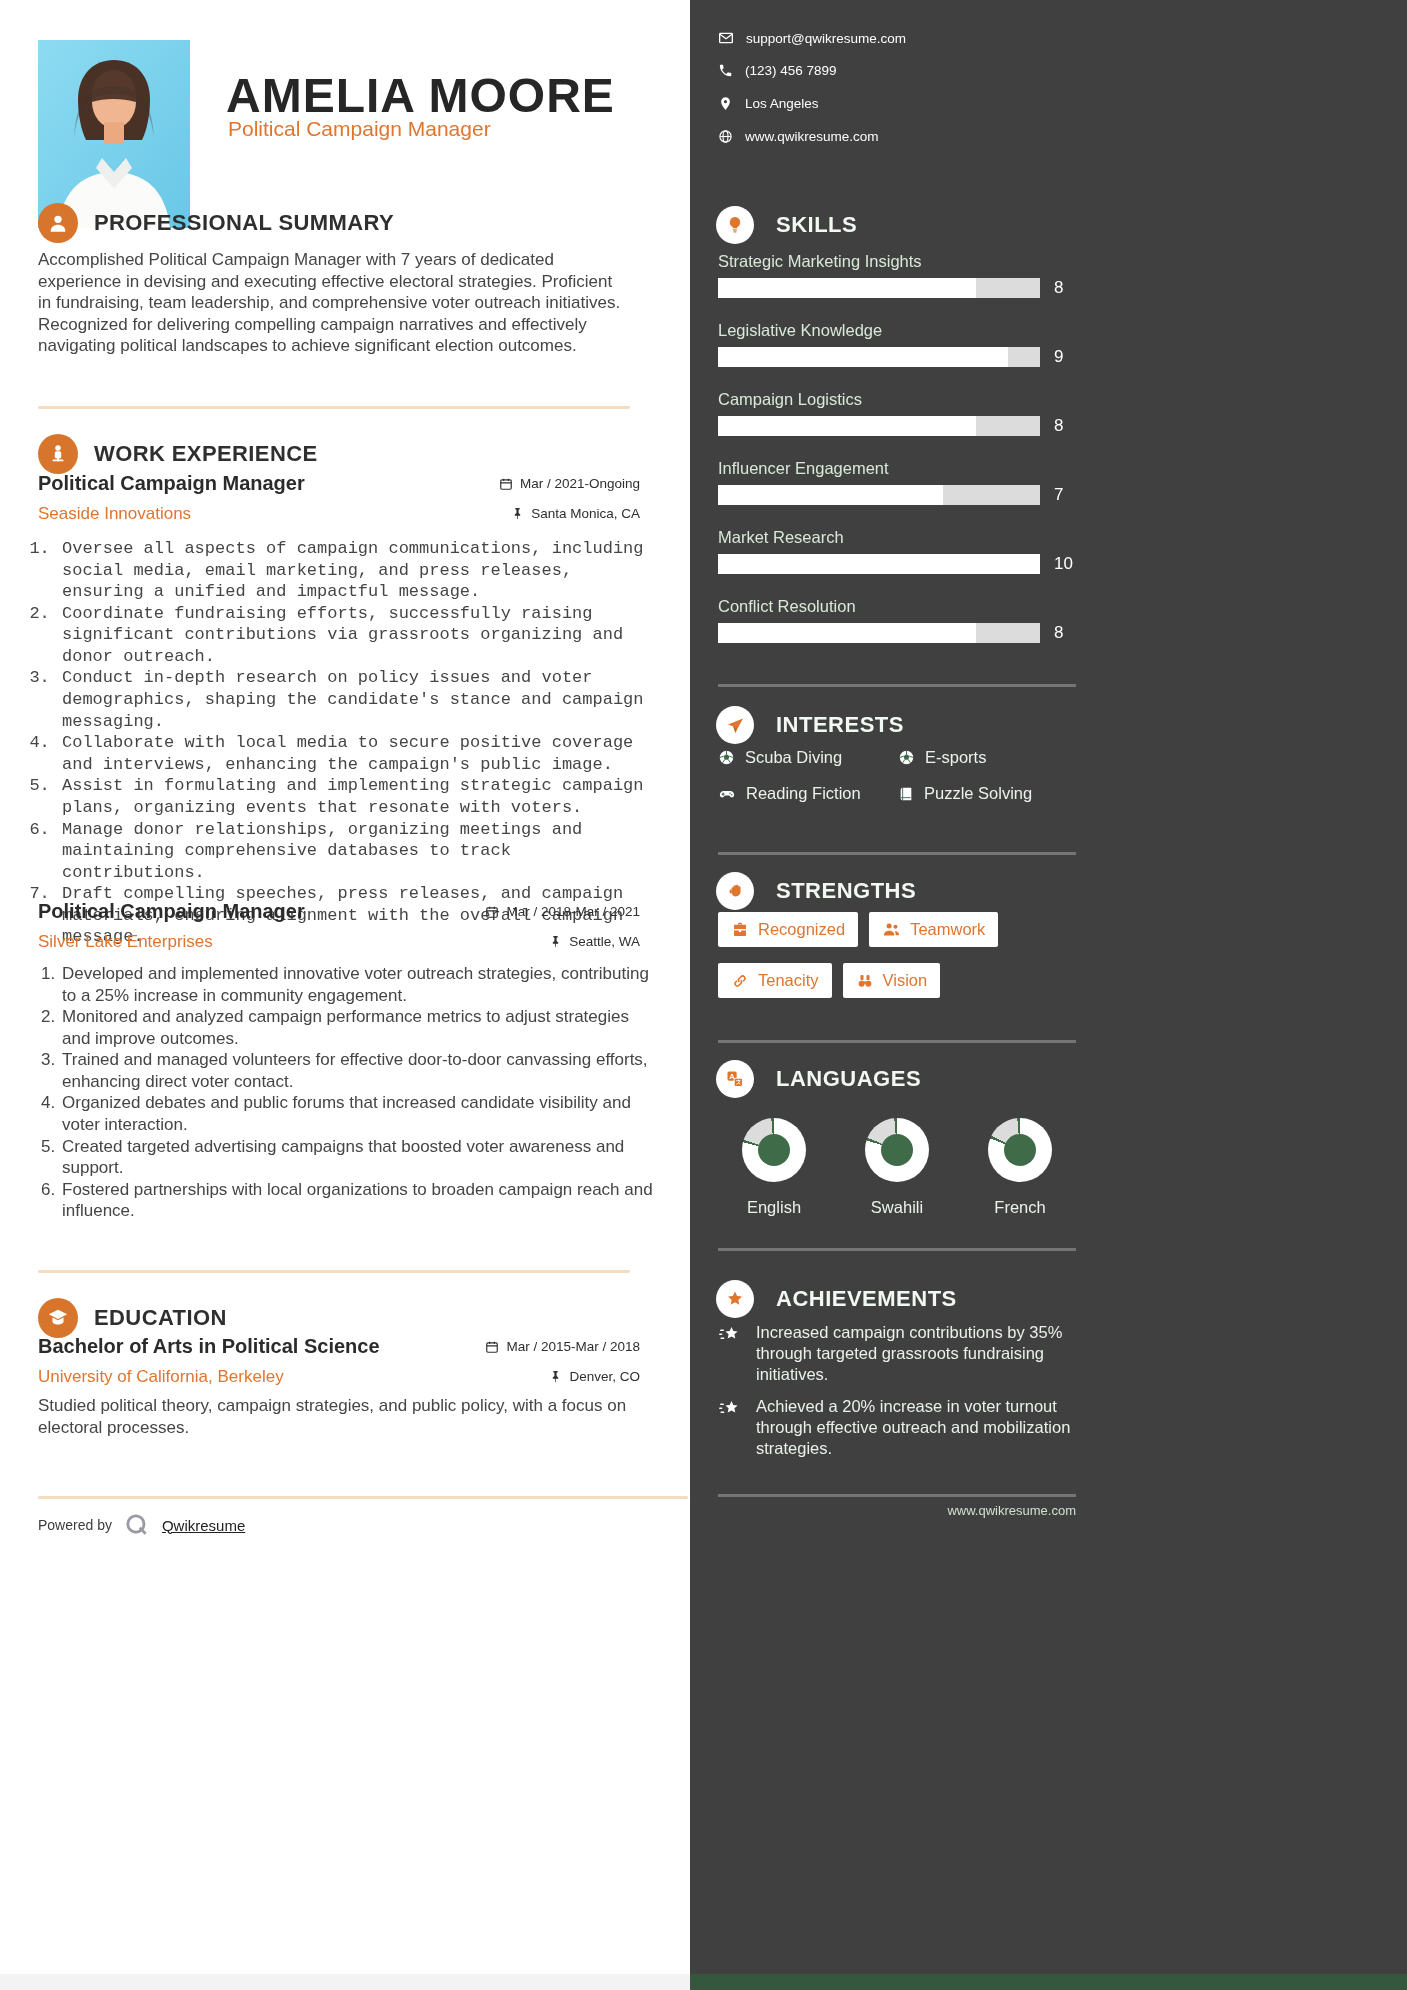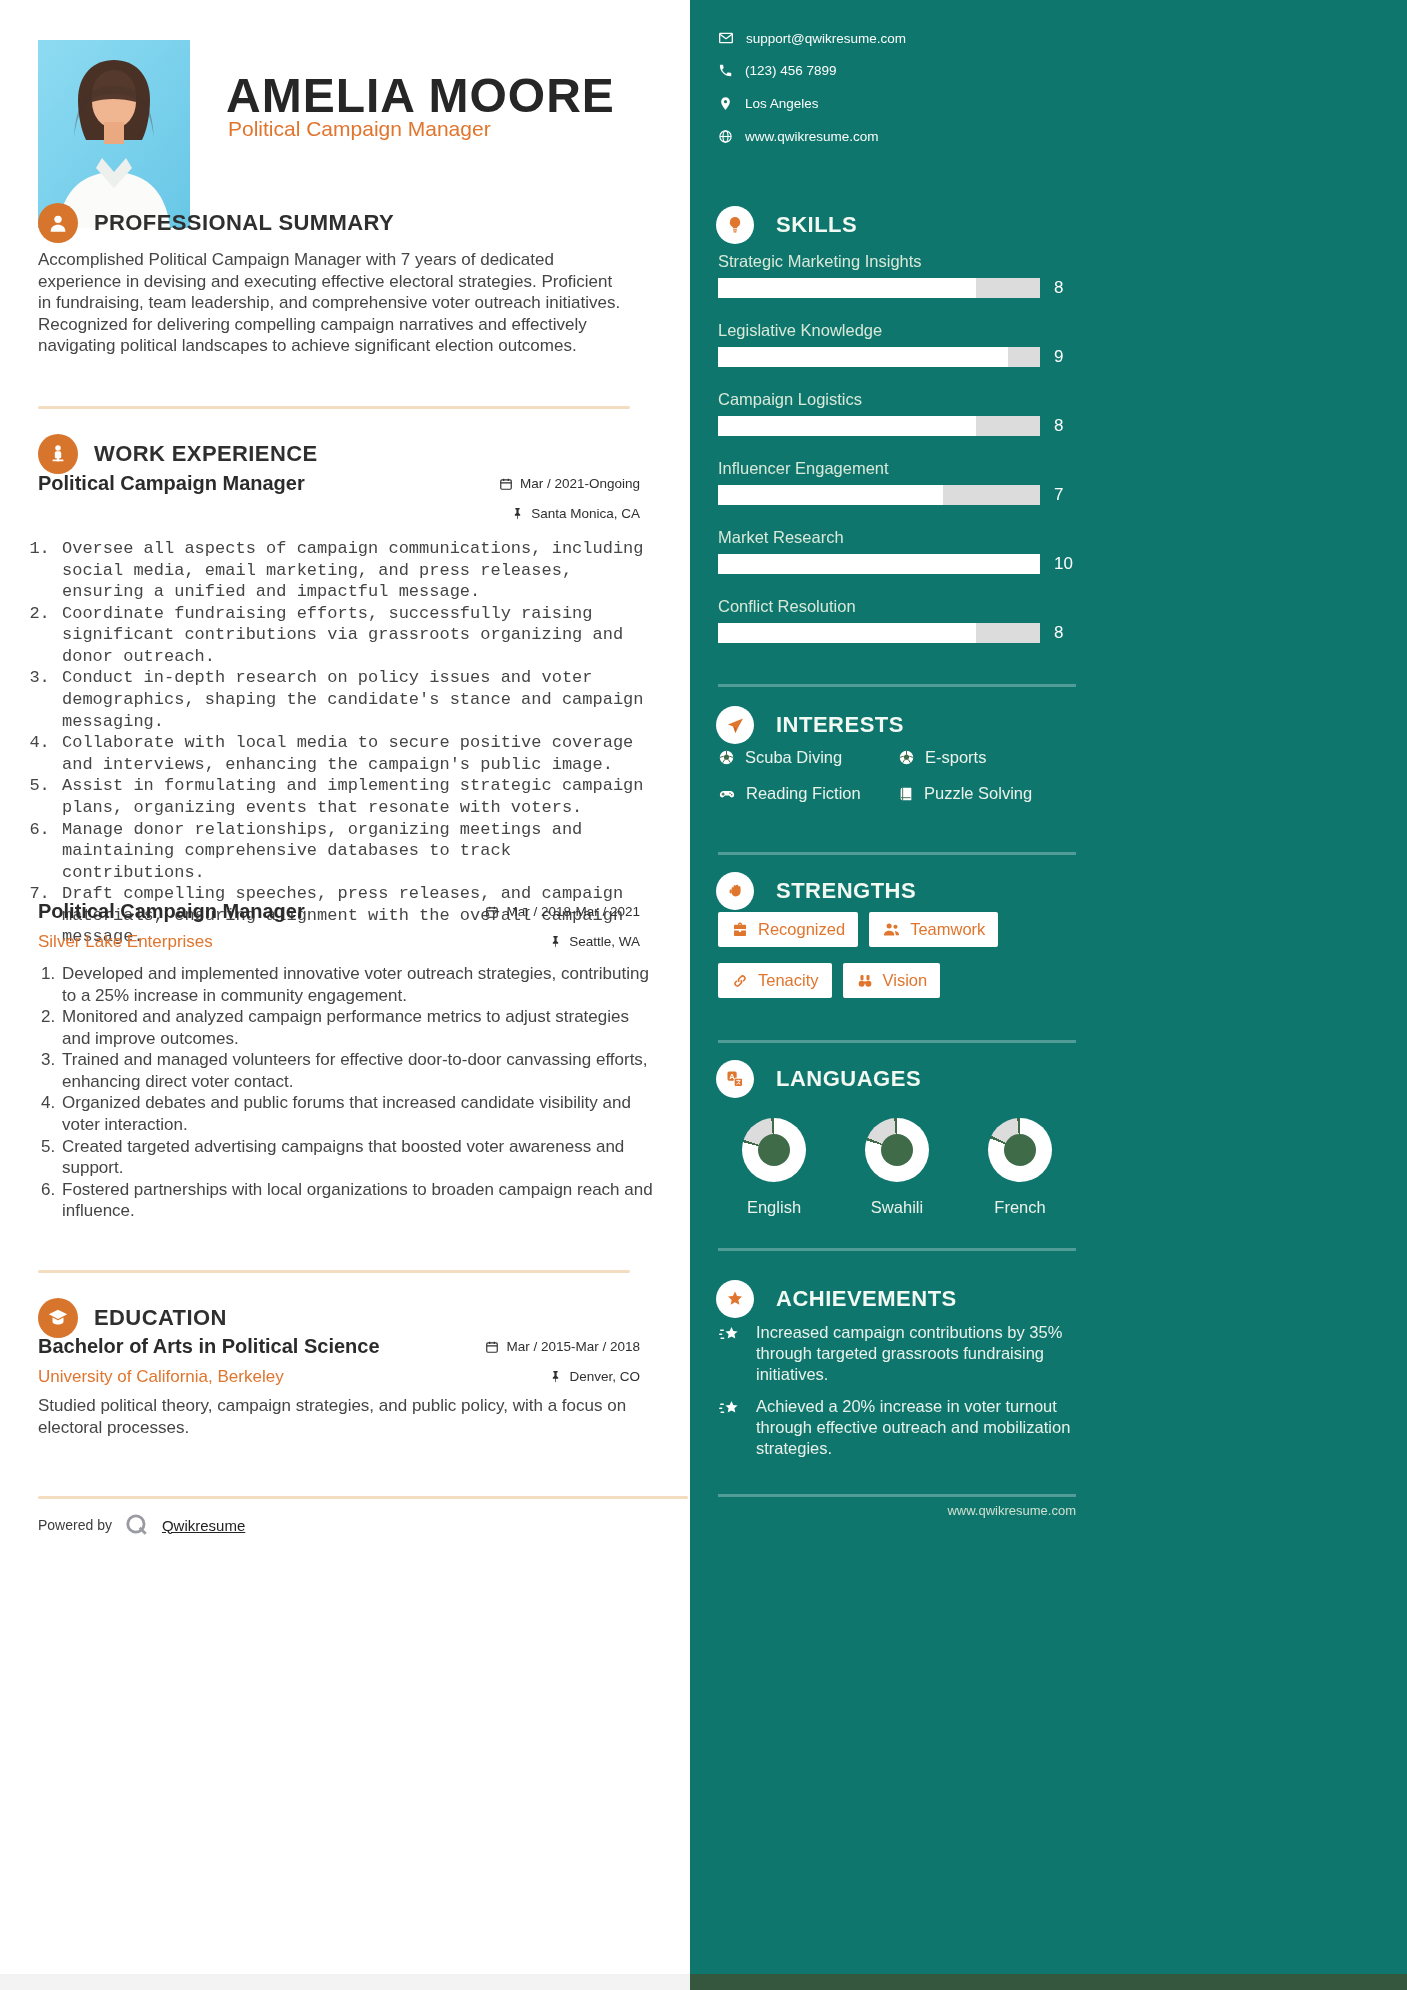--- a/index.html
+++ b/index.html
@@ -27,21 +27,21 @@
   ol.bullets{margin:0;padding-left:22px;font-size:17px;line-height:1.27;color:#454545;}
   ol.bullets li{padding-left:2px;}
 
   #footer-left{left:38px;top:1512px;display:flex;align-items:center;gap:12px;}
   #powered-by{font-size:14px;color:#3c3c3c;}
   #brand-link{font-size:15px;color:#222;text-decoration:underline;font-weight:500;cursor:pointer;}
 
   #bottom-strip-left{left:0;top:1974px;width:690px;height:16px;background:#f3f3f3;}
 
   
-  #green-col{left:690px;top:0;width:717px;height:1990px;background:#0f766e;}
+  #green-col{left:690px;top:0;width:717px;height:1990px;background:#404040;}
   #bottom-strip-right{left:690px;top:1974px;width:717px;height:16px;background:#34573e;}
 
   .g-abs{position:absolute;}
   .contact-item{display:flex;align-items:center;gap:12px;font-size:13.5px;color:#fbfdfb;}
   .g-head{display:flex;align-items:center;gap:22px;justify-content:center;}
   .g-circle{width:38px;height:38px;border-radius:50%;background:#ffffff;display:flex;
             align-items:center;justify-content:center;flex:0 0 auto;}
   .g-title{font-size:22px;font-weight:bold;color:#f2f8f2;letter-spacing:.5px;}
 
   .skill-label{font-size:16.5px;color:#d9e9d9;}
@@ -130,20 +130,21 @@
     <div class="job-title">Political Campaign Manager</div>
     <div class="meta" style="top:4px;">
       <span>
           <svg width="14" height="14" viewBox="0 0 24 24" fill="none" stroke="#2f2f2f" stroke-width="2">
             <rect x="3" y="5" width="18" height="16" rx="2"></rect>
             <path d="M3 10h18M8 3v4M16 3v4"></path>
           </svg>
         </span>
       <span>Mar / 2021-Ongoing</span>
     </div>
+    <div class="company">Seaside Innovations</div>
     <div class="meta" style="top:34px;">
       <span>
           <svg width="13" height="13" viewBox="0 0 24 24" fill="#2f2f2f">
             <path d="M8 2h8v2l-2 1v6l3 3v2h-4.3v5L12 23l-.7-2v-5H7v-2l3-3V5L8 4z"></path>
           </svg>
         </span>
       <span>Santa Monica, CA</span>
     </div>
   </div>
   <ol class="abs bullets" style="left:38px;top:538px;width:600px;font-family:Liberation Mono, monospace;">

